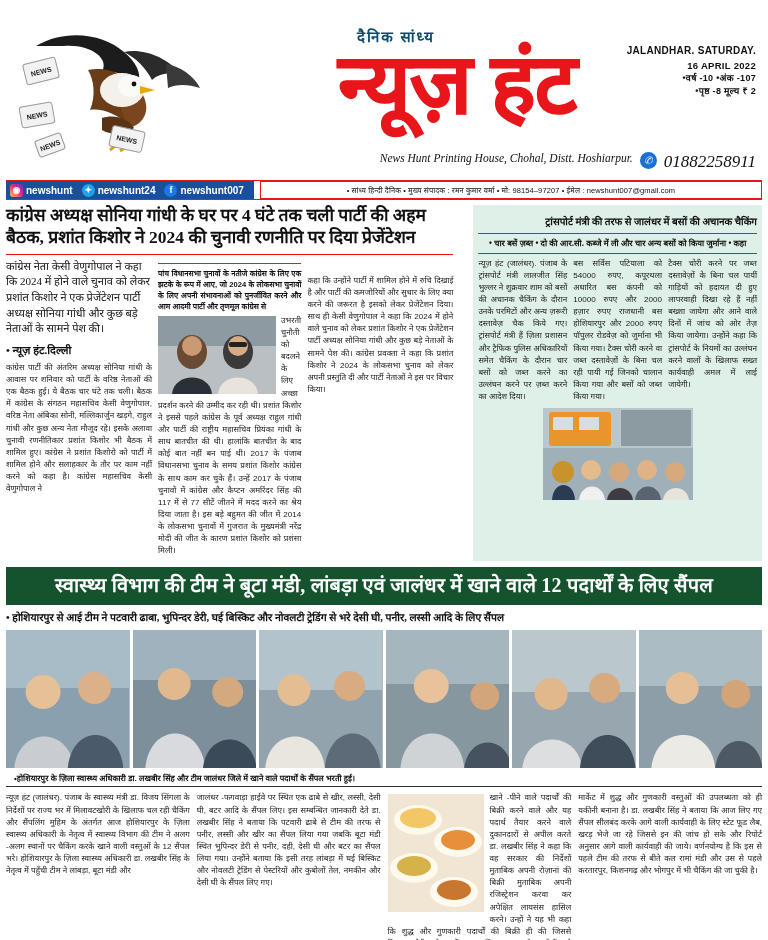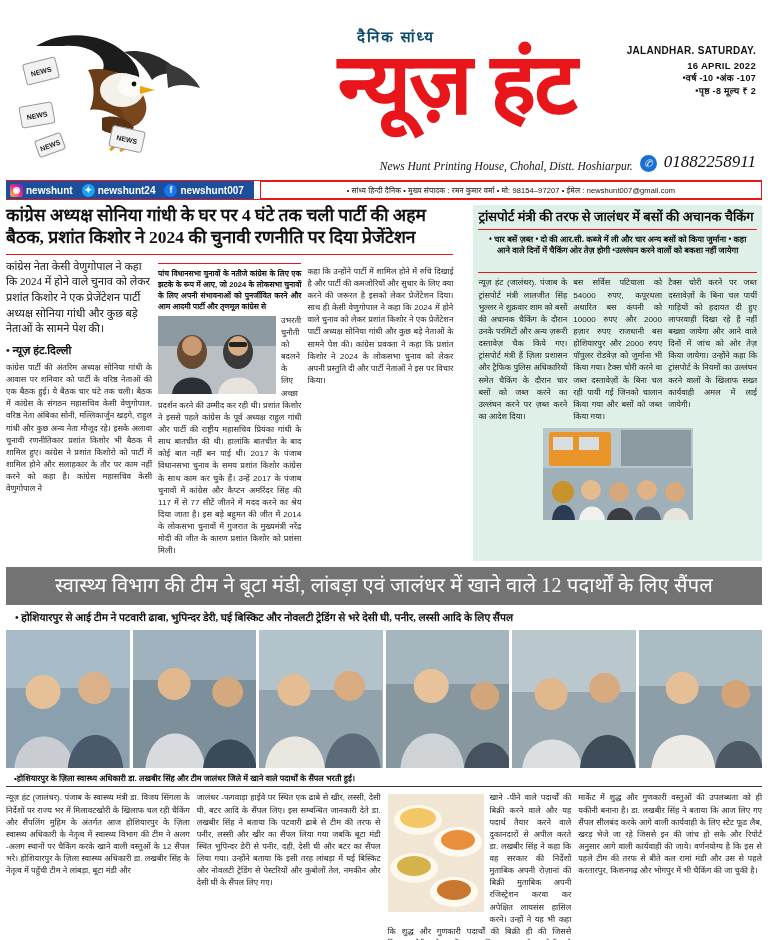--- a/index.html
+++ b/index.html
@@ -34,21 +34,21 @@
   .logo-main { font-family:"Liberation Serif", serif; font-weight:bold;
                font-size:84px; line-height:0.88; color:#e8161b; letter-spacing:-1px;text-align:right;
                -webkit-text-stroke:1px #e8161b; }
 
   .dateblock { position:absolute; right:6px; top:44px; width:148px; text-align:right;
                font-size:9.5px; line-height:1.45; font-weight:bold; color:#111;
                font-family:"Liberation Sans", sans-serif; letter-spacing:.3px; }
   .dateblock .d1 { font-size:10px; }
   .dateblock .d3, .dateblock .d4 { font-weight:bold; font-size:9px; }
 
-  .imprint { position:absolute; right:6px; top:152px; display:flex; align-items:flex-end;
+  .imprint { position:absolute; right:6px; top:152px; display:flex; align-items:flex-start;
              gap:7px; font-family:"Liberation Serif", serif; font-style:italic;
              font-size:11.5px; color:#111; }
   .phone-ic { width:17px; height:17px; border-radius:50%; background:#1a6fd4;
               color:#fff; font-size:10px; display:flex; align-items:center;
               justify-content:center; }
   .phone-no { font-family:"Liberation Serif", serif; font-style:italic; font-size:17px; }
 
   
   .socialbar { height:20px; display:flex; align-items:stretch; margin-top:2px;
                border-top:1.5px solid #e8161b; border-bottom:1.5px solid #e8161b; }
@@ -68,26 +68,26 @@
                white-space:nowrap; overflow:hidden; }
 
   
   .toprow { display:flex; gap:20px; margin-top:5px; }
   .art-left  { width:456px; }
   .art-right { width:294px; background:#dff0e8; padding:3px 5px 4px 5px; }
 
   .hl-main { font-family:"Liberation Serif", serif; font-weight:bold;
              font-size:17.5px; line-height:1.25; color:#111; margin:0 0 5px 0; }
   .hl-right { font-family:"Liberation Serif", serif; font-weight:bold;
-              font-size:13px; line-height:1.25; text-align:left; color:#111;
-              margin:1px 0 4px 0; }
+              font-size:10px; line-height:1.25; text-align:right; color:#111;
+              margin:8px 0 4px 0; }
   .hr-red { border:0; border-top:1.2px solid #e8161b; margin:4px 0; }
 
   .bullets { font-size:8.2px; line-height:1.35; font-weight:bold; color:#111;
-             text-align:center; margin-bottom:16px; }
+             text-align:center; margin-bottom:4px; }
 
   .cols3 { display:flex; gap:6px; }
   .c-narrow { width:146px; }
   .c-mid { flex:1; }
 
   .lede { font-family:"Liberation Serif", serif; font-size:11px; line-height:1.42;
           color:#111; }
   .byline { font-weight:bold; font-size:11px; margin:5px 0 5px 0;
             font-family:"Liberation Serif",serif; }
   .body-t { font-size:8.1px; line-height:1.5; text-align:justify; color:#1a1a1a; }
@@ -101,27 +101,27 @@
 
   
   .photo { background:#cfd6d2; position:relative; overflow:hidden; }
   .ph-sonia { width:118px; height:78px; float:left; margin:1px 5px 2px 0; }
   .ph-bus { width:150px; height:92px; margin:2px auto 2px auto; }
   .ph-strip { display:flex; gap:3px; height:138px; margin:4px 0 3px 0; }
   .ph-strip > div { flex:1; }
   .ph-food { width:96px; height:118px; float:left; margin:2px 6px 2px 0; }
 
   
-  .banner { background:#737373; color:#fff; margin-top:6px;
-            font-family:"Liberation Serif", serif; font-weight:normal;
+  .banner { background:#14532d; color:#fff; margin-top:6px;
+            font-family:"Liberation Serif", serif; font-weight:bold;
             font-size:20px; line-height:1.35; text-align:center;
             padding:5px 4px 6px 4px; letter-spacing:.2px; }
   .ban-bullets { margin-top:5px; font-size:10.5px; line-height:1.6;
                  font-family:"Liberation Serif",serif; font-weight:bold; color:#111; }
-  .ban-bullets div { margin-bottom:1px;margin-left:9px; }
+  .ban-bullets div { margin-bottom:1px; }
 
   .caption { font-size:8px; font-weight:bold; margin:4px 0 3px 8px; color:#111; }
 
   .rule-thick { border:0; border-top:1.6px solid #333; margin:3px 0 5px 0; }
 
   .bottom-cols { display:flex; gap:7px; }
   .bc { flex:1; }
 </style>
 </head>
 <body>
@@ -214,34 +214,33 @@
               <circle cx="80" cy="30" r="10" fill="#d7ab86"></circle>
               <rect x="71" y="26" width="18" height="5" rx="2" fill="#222"></rect>
               <path d="M60 78 C62 56, 98 56, 100 78 Z" fill="#e8e4dd"></path>
             </svg>
           </div>
           <div class="body-t">
             <p class="noind">उभरती चुनौती को बदलने के लिए अच्छा प्रदर्शन करने की उम्मीद कर रही थी। प्रशांत किशोर ने इससे पहले कांग्रेस के पूर्व अध्यक्ष राहुल गांधी और पार्टी की राष्ट्रीय महासचिव प्रियंका गांधी के साथ बातचीत की थी। हालांकि बातचीत के बाद कोई बात नहीं बन पाई थी। 2017 के पंजाब विधानसभा चुनाव के समय प्रशांत किशोर कांग्रेस के साथ काम कर चुके हैं। उन्हें 2017 के पंजाब चुनावों में कांग्रेस और कैप्टन अमरिंदर सिंह की 117 में से 77 सीटें जीतने में मदद करने का श्रेय दिया जाता है। इस बड़े बहुमत की जीत में 2014 के लोकसभा चुनावों में गुजरात के मुख्यमंत्री नरेंद्र मोदी की जीत के कारण प्रशांत किशोर को प्रशंसा मिली।</p>
           </div>
         </div>
         <div class="c-narrow">
-          <div class="body-t" style="margin-top:7px">
+          <div class="body-t" style="margin-top:16px">
             <p class="noind">कहा कि उन्होंने पार्टी में शामिल होने में रुचि दिखाई है और पार्टी की कमजोरियों और सुधार के लिए क्या करने की जरूरत है इसको लेकर प्रेजेंटेशन दिया।
 साथ ही केसी वेणुगोपाल ने कहा कि 2024 में होने वाले चुनाव को लेकर प्रशांत किशोर ने एक प्रेजेंटेशन पार्टी अध्यक्ष सोनिया गांधी और कुछ बड़े नेताओं के सामने पेश की। कांग्रेस प्रवक्ता ने कहा कि प्रशांत किशोर ने 2024 के लोकसभा चुनाव को लेकर अपनी प्रस्तुति दी और पार्टी नेताओं ने इस पर विचार किया।</p>
           </div>
         </div>
       </div>
     </div>
 
     <div class="art-right">
       <div class="hl-right">ट्रांसपोर्ट मंत्री की तरफ से जालंधर में बसों की अचानक चैकिंग</div>
       <hr class="hr-red">
       <div class="bullets">
         <div>• चार बसें ज़ब्त • दो की आर.सी. कब्जे में ली और चार अन्य बसों को किया जुर्माना • कहा</div>
-        <div>आने वाले दिनों में चैकिंग ओर तेज़ होगी •उल्लंघन करने वालों को बकशा नहीं जायेगा</div>
       </div>
       <hr class="hr-red">
       <div class="cols3">
         <div style="flex:1">
           <div class="body-t">
             <p class="noind">न्यूज़ हंट (जालंधर). पंजाब के ट्रांसपोर्ट मंत्री लालजीत सिंह भुल्लर ने शुक्रवार शाम को बसों की अचानक चैकिंग के दौरान उनके परमिटों और अन्य ज़रूरी दस्तावेज़ चैक किये गए। ट्रांसपोर्ट मंत्री हैं ज़िला प्रशासन और ट्रैफिक पुलिस अधिकारियों समेत चैकिंग के दौरान चार बसों को जब्त करने का उल्लंघन करने पर ज़ब्त करने का आदेश दिया।</p>
           </div>
         </div>
         <div style="flex:1">
           <div class="body-t">

